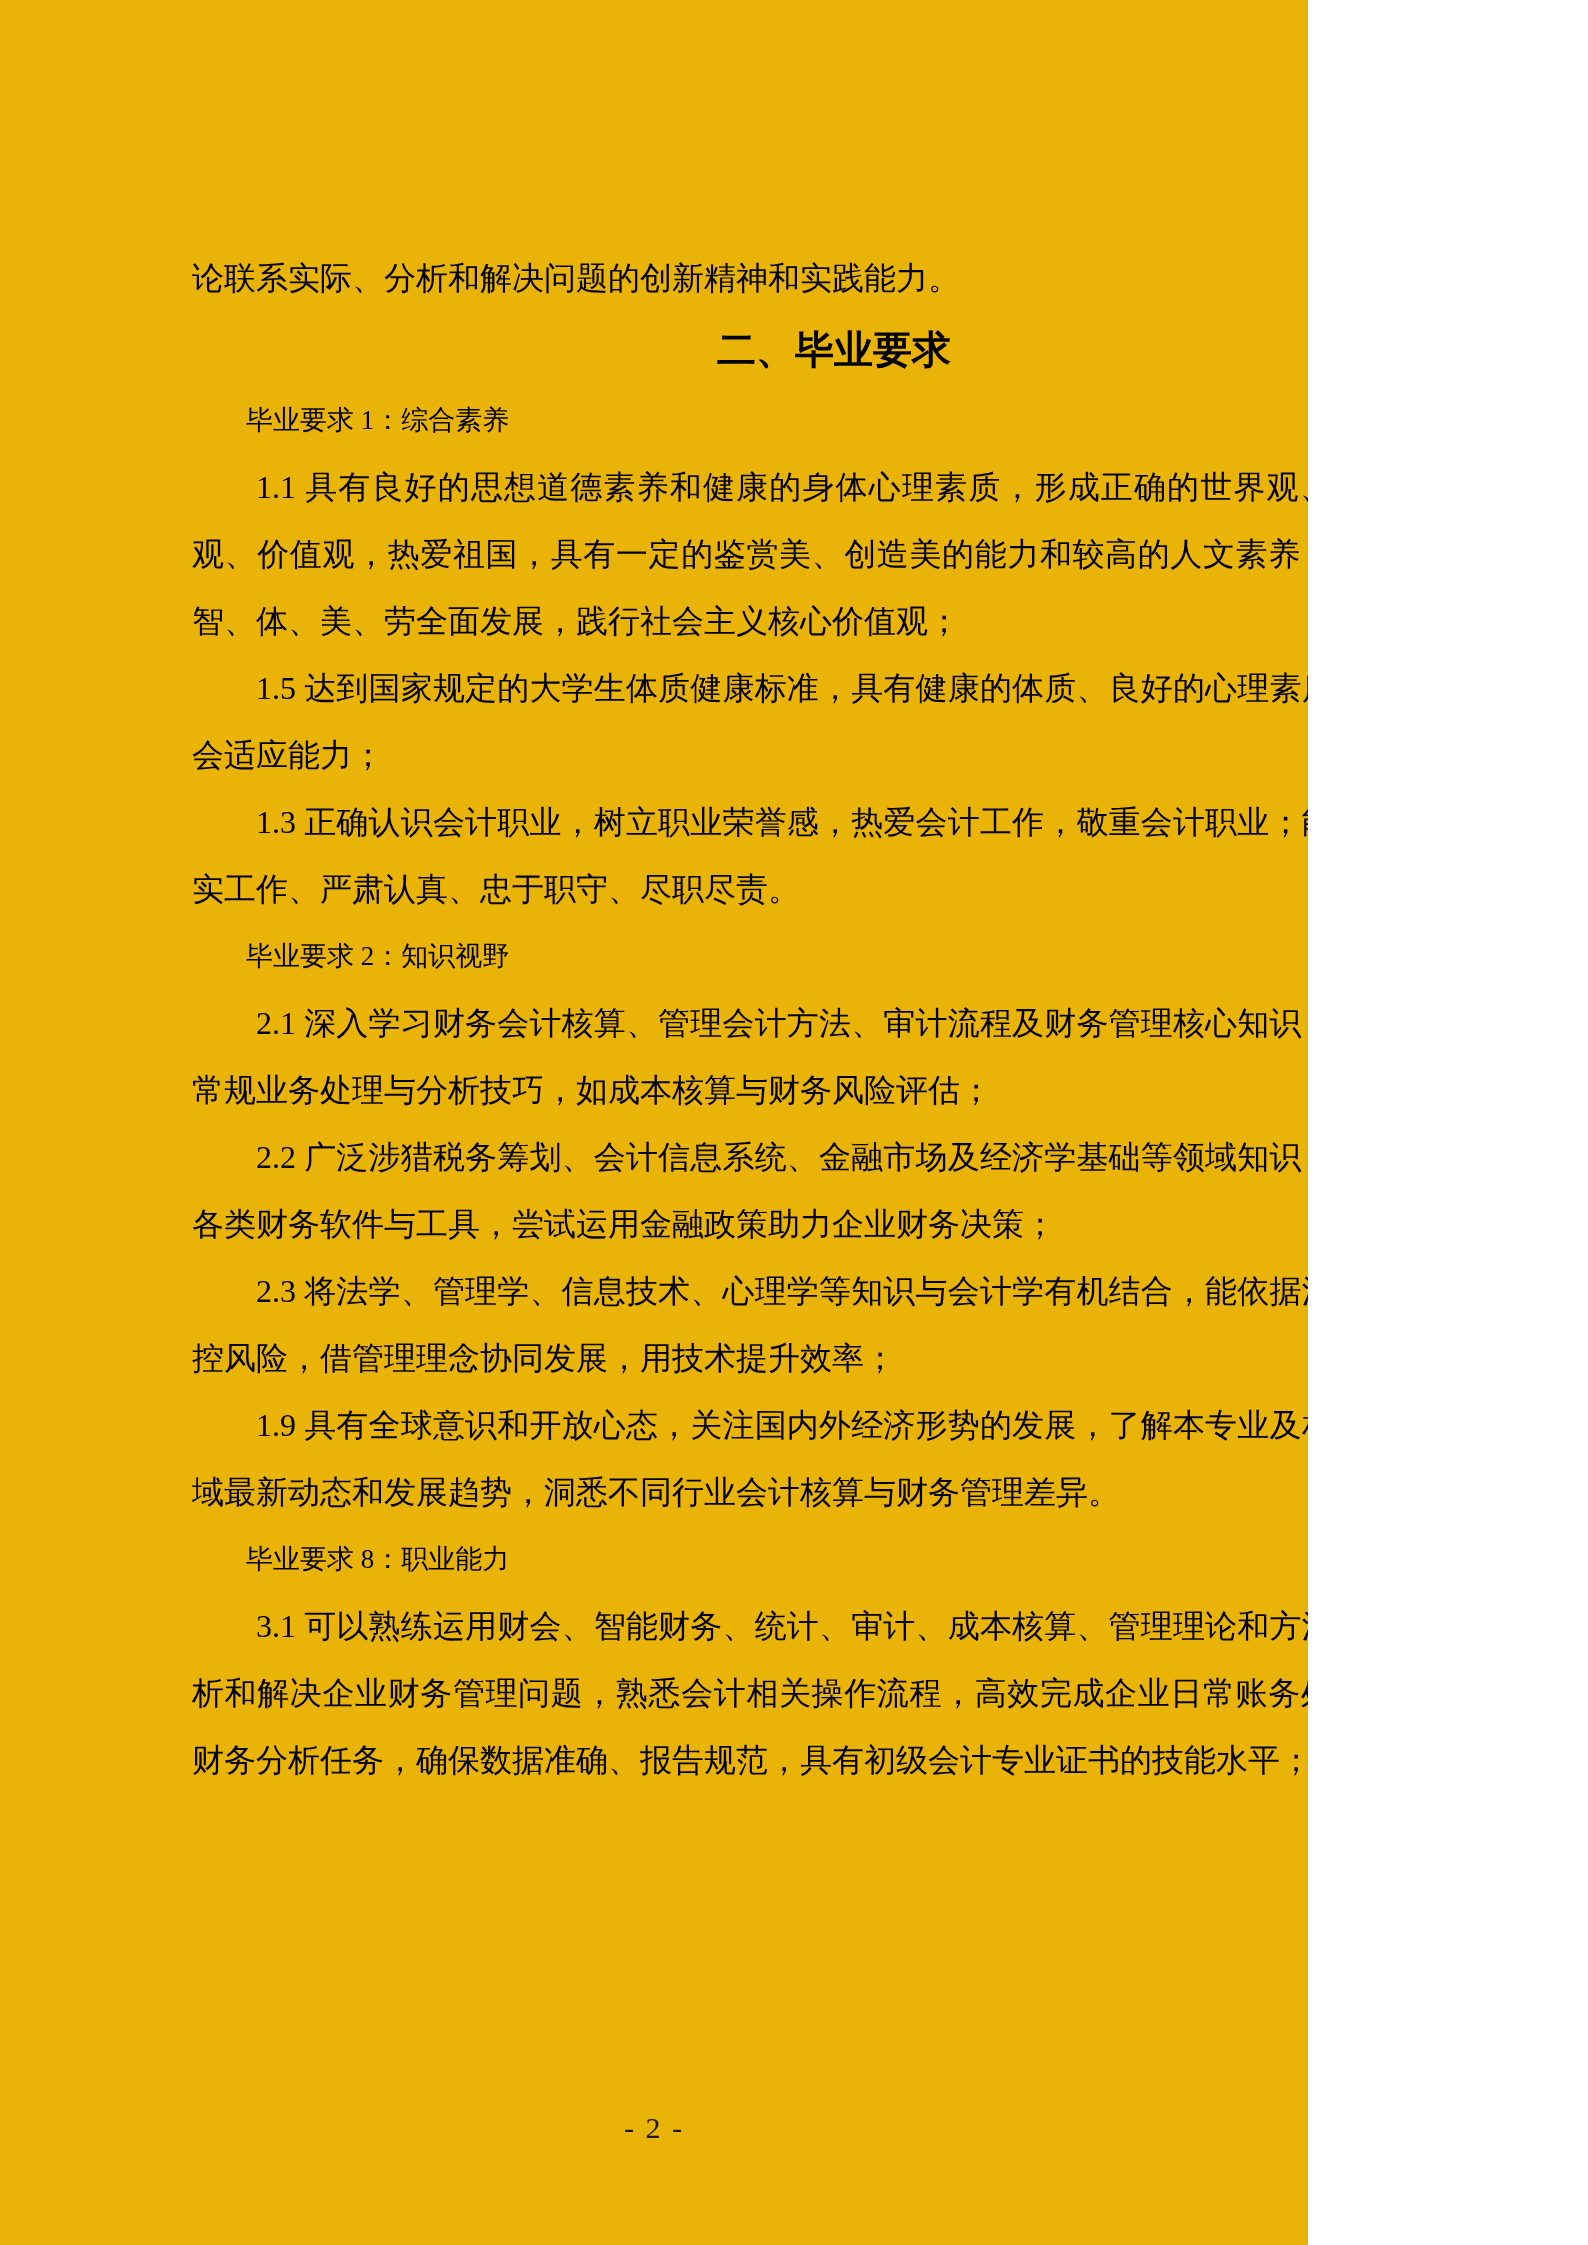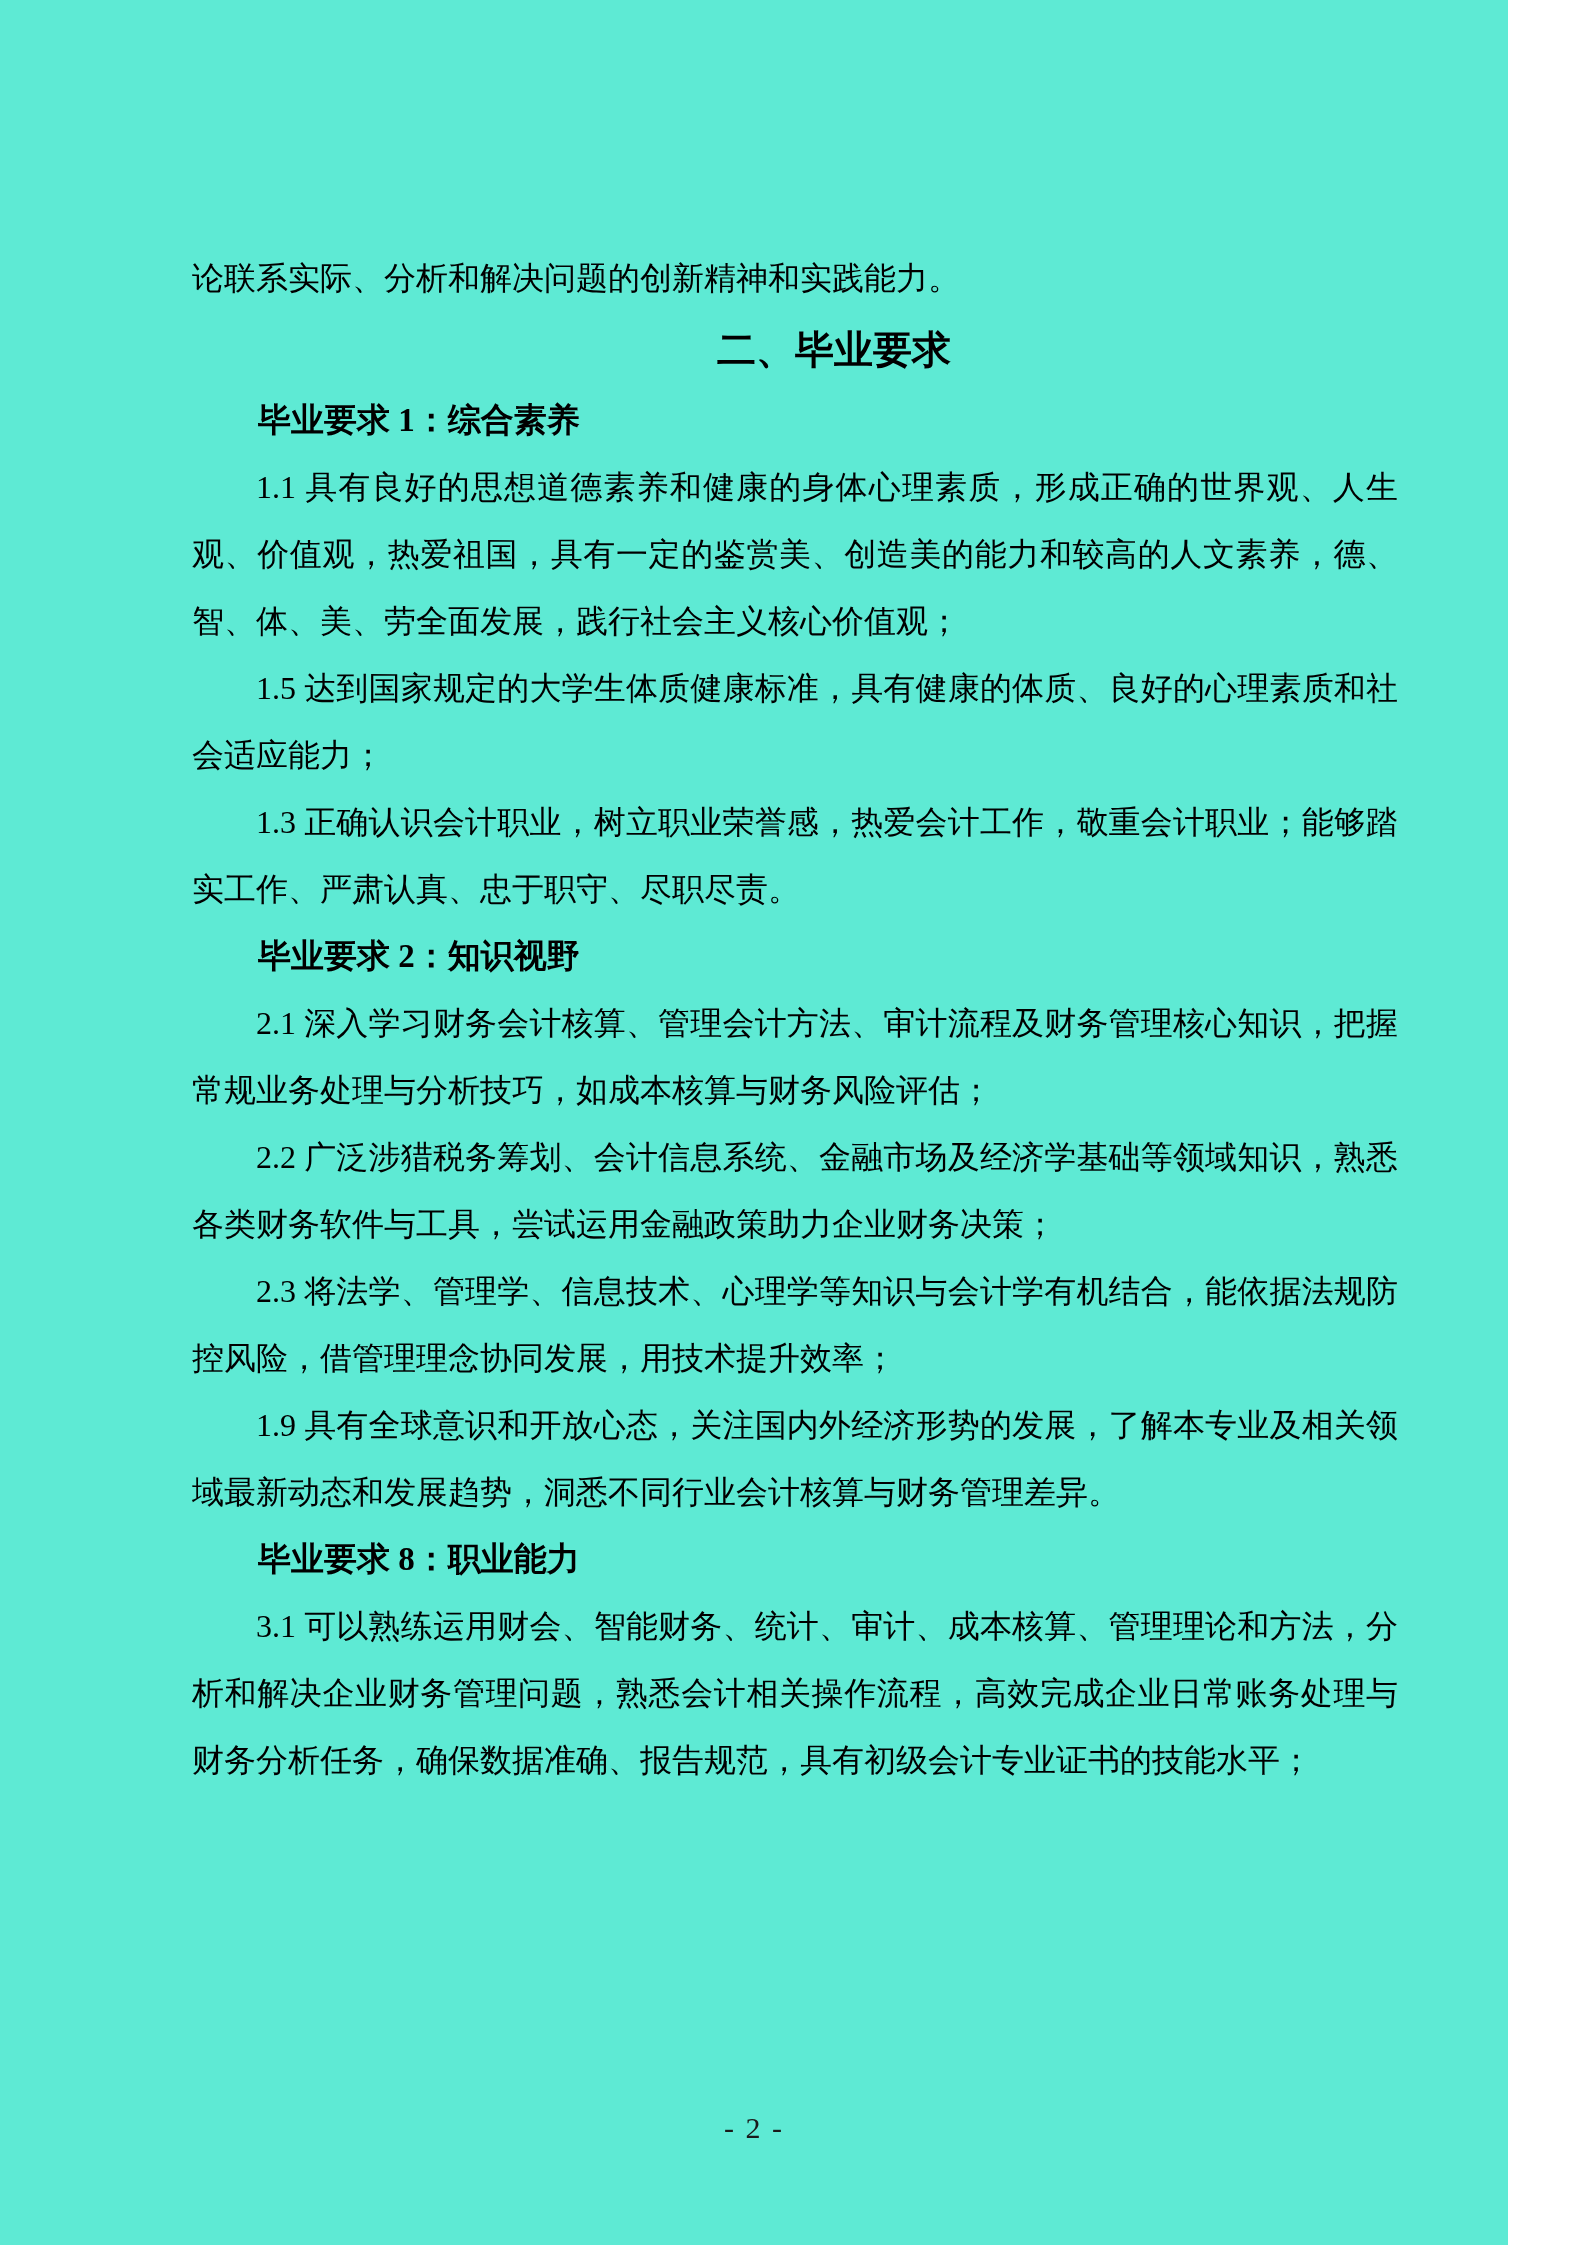--- a/index.html
+++ b/index.html
@@ -3,23 +3,23 @@
 <meta charset="utf-8">
 <style>
   * { margin: 0; padding: 0; box-sizing: border-box; }
   html, body {
     background: #ffffff;
     font-family: "Liberation Serif", "DejaVu Serif", serif;
     color: #000000;
   }
   .page {
     position: relative;
-    width: 1508px;
+    width: 1308px;
     height: 2245px;
-    background: #5eead4;
+    background: #eab308;
     overflow: hidden;
   }
   .content {
     position: absolute;
     left: 192px;
     top: 245px;
     width: 1206px;
   }
   .block {
     font-size: 32px;
@@ -34,22 +34,22 @@
   .block.body-noindent {
     text-indent: 0;
   }
   .block.heading-major {
     font-size: 39px;
     line-height: 75px;
     font-weight: bold;
     text-align: center;
   }
   .block.heading-sub {
-    font-size: 33px;
-    font-weight: bold;
+    font-size: 27px;
+    font-weight: normal;
     text-align: left;
   }
   .footer {
     position: absolute;
     left: 0;
     top: 2110px;
     width: 100%;
     text-align: center;
     font-size: 30px;
     line-height: 36px;

